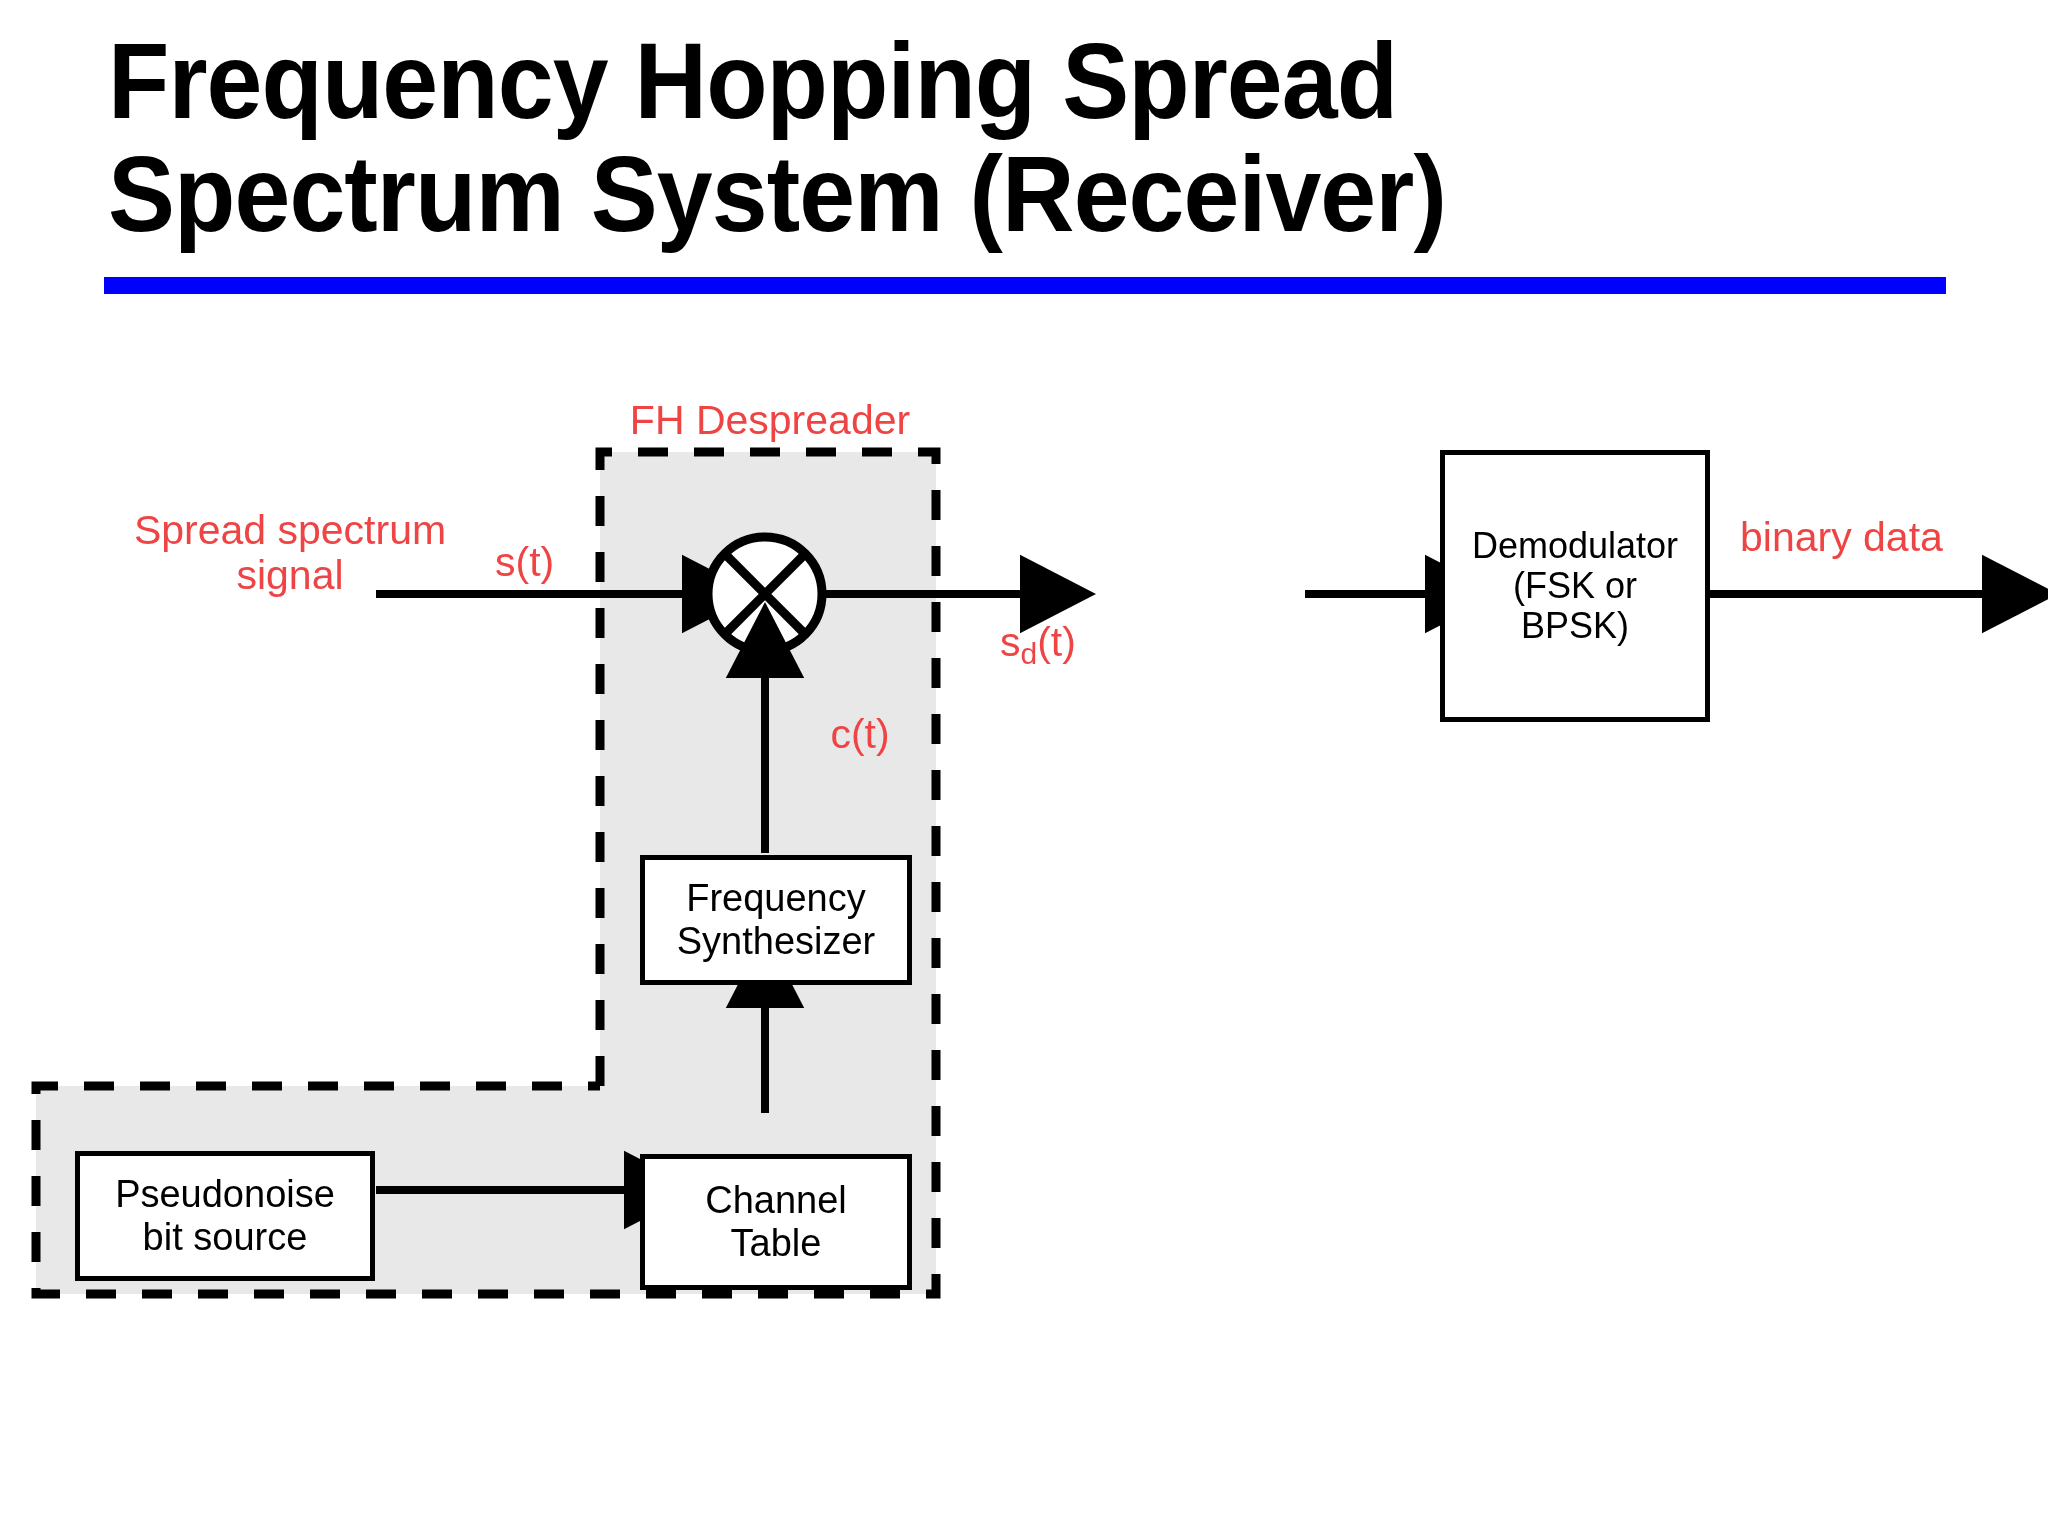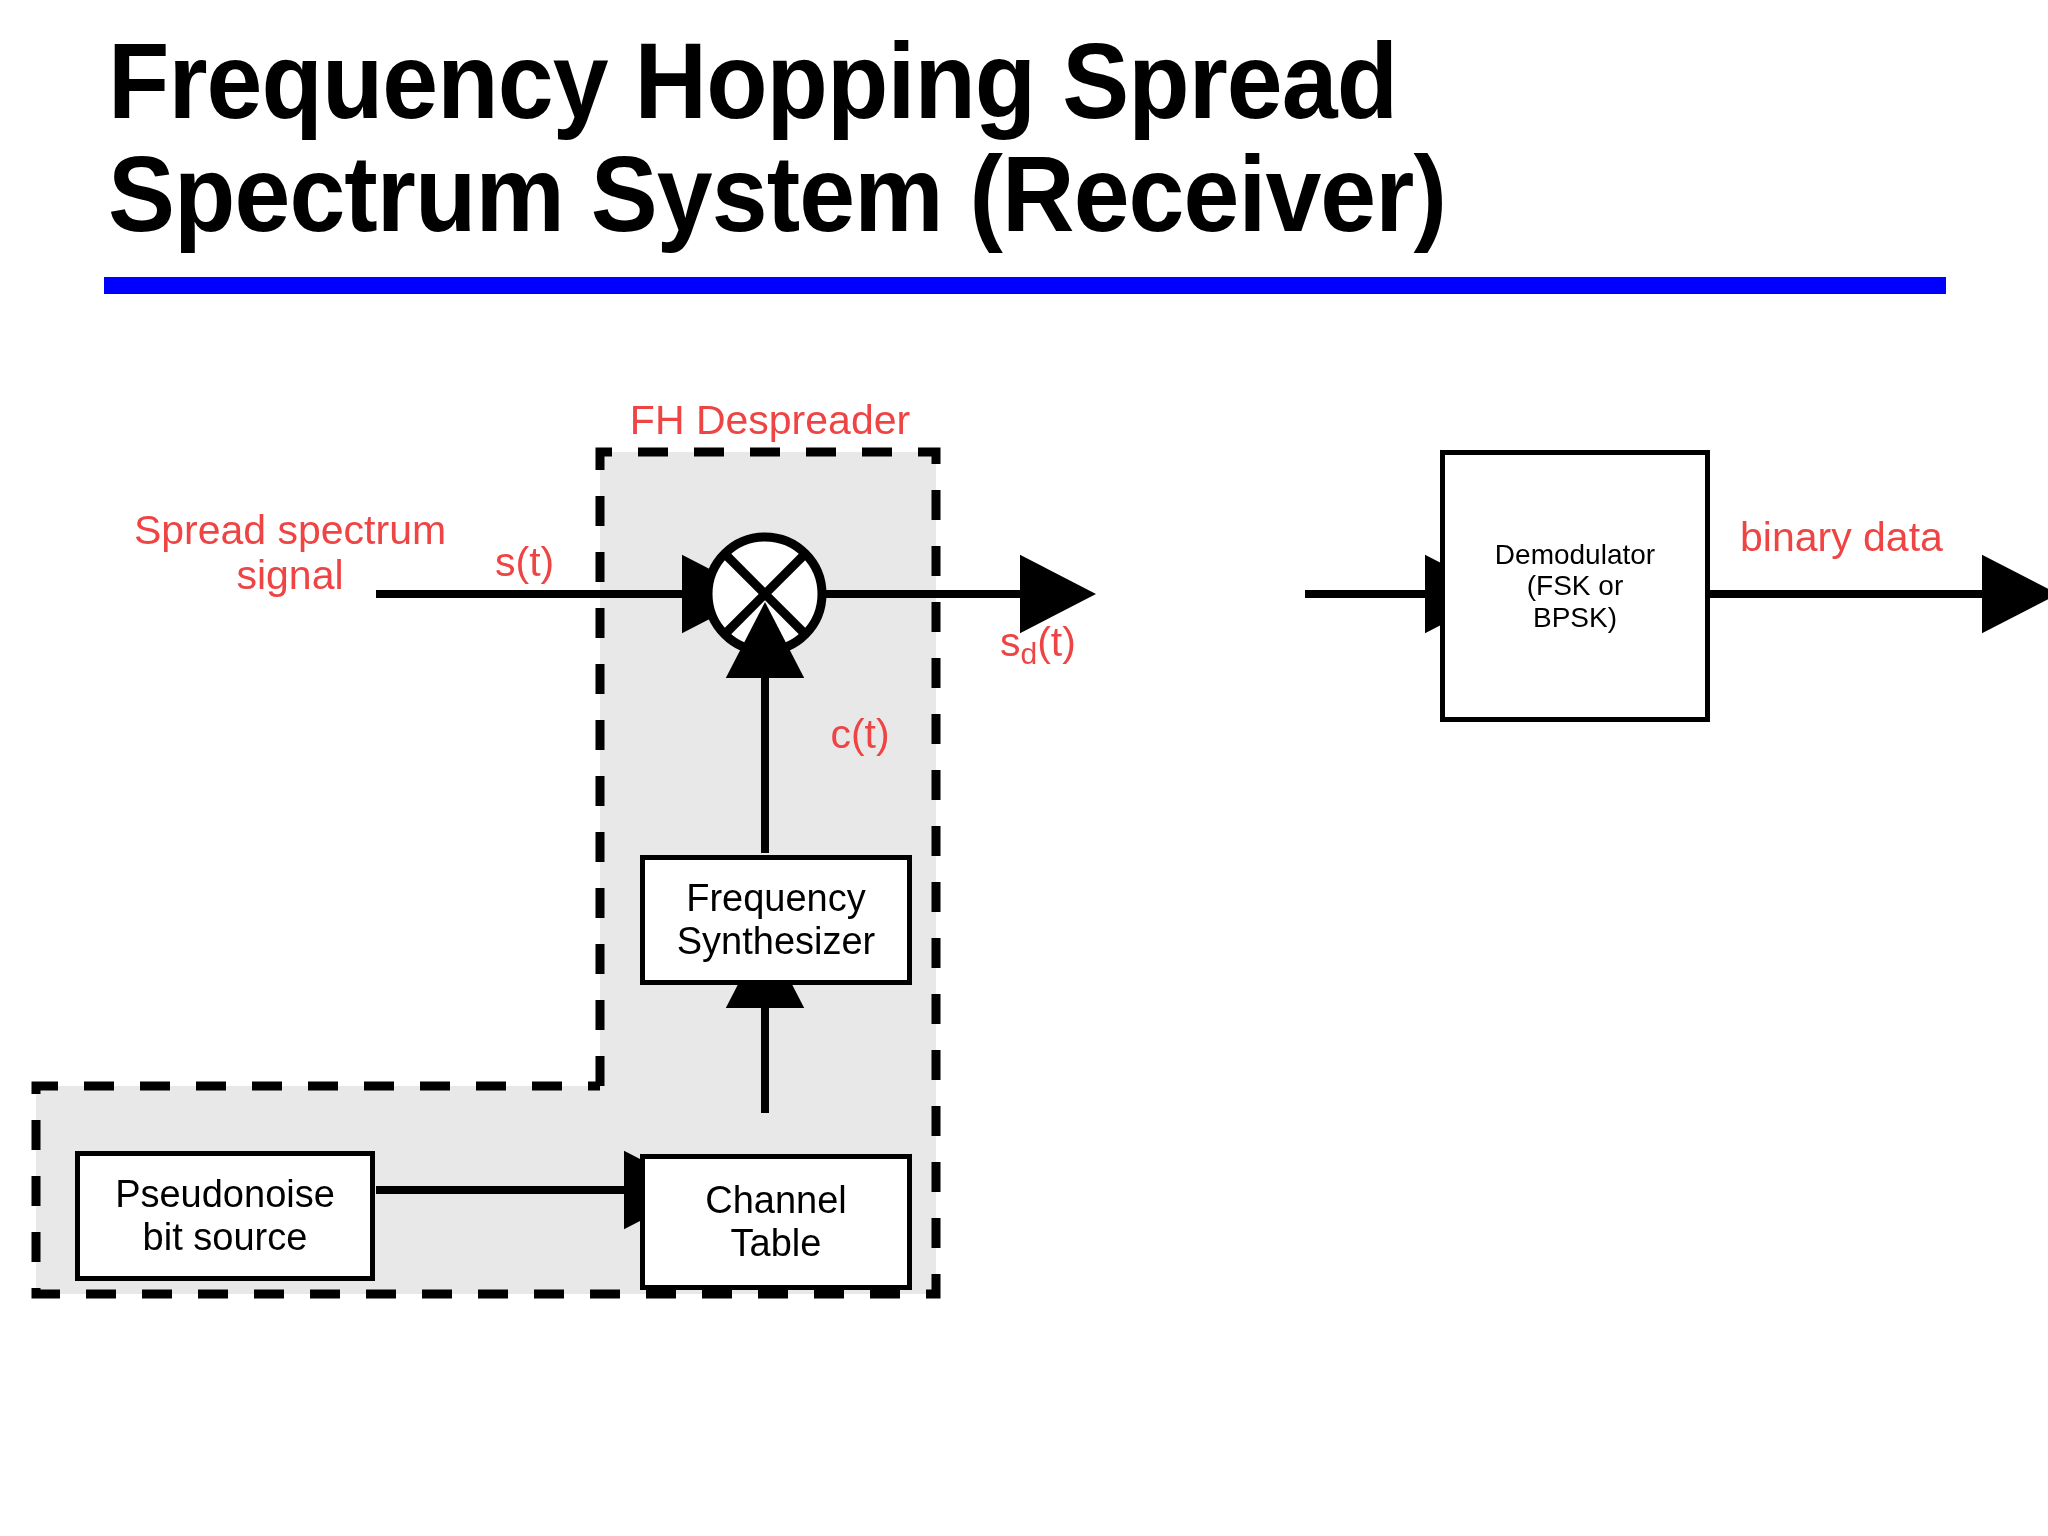--- a/index.html
+++ b/index.html
@@ -50,21 +50,21 @@
     box-sizing:border-box;
     display:flex;align-items:center;justify-content:center;
     text-align:center;
     color:#000000;
     font-family:"Liberation Sans", sans-serif;
     font-size:38px;
     line-height:1.12;
     white-space:pre-line;
   }
   .blk-bandpass{left:1035px;top:450px;width:270px;height:272px;font-size:40px;}
-  .blk-demod{left:1440px;top:450px;width:270px;height:272px;font-size:28px;}
+  .blk-demod{left:1440px;top:450px;width:270px;height:272px;font-size:36px;}
   .blk-demod .blk-text{width:330px;}
   .blk-synth{left:640px;top:855px;width:272px;height:130px;}
   .blk-chantable{left:640px;top:1115px;width:272px;height:136px;margin-top:39px;}
   .blk-pn{left:75px;top:1126px;width:300px;height:130px;margin-top:25px;}
 
   
   .lbl{
     position:absolute;
     color:#ef4444;
     font-family:"Liberation Sans", sans-serif;

